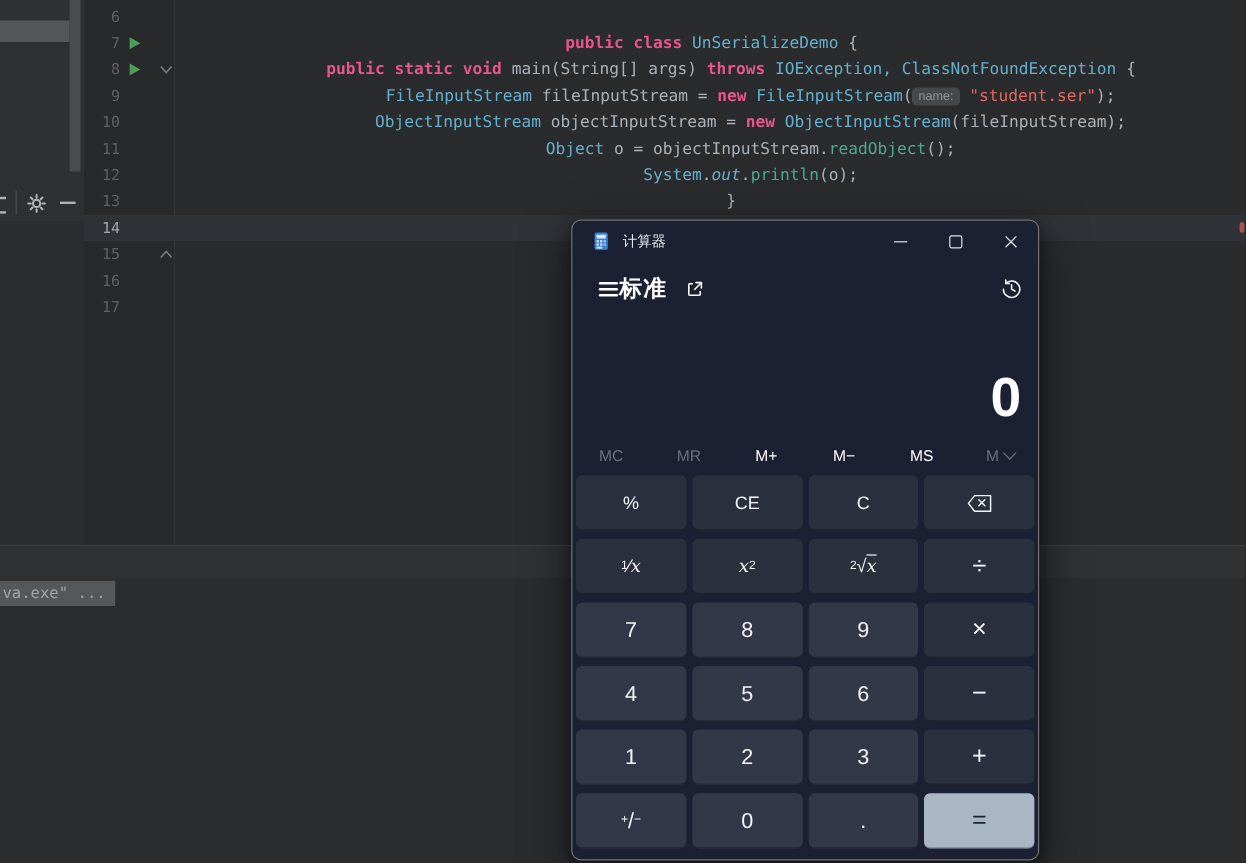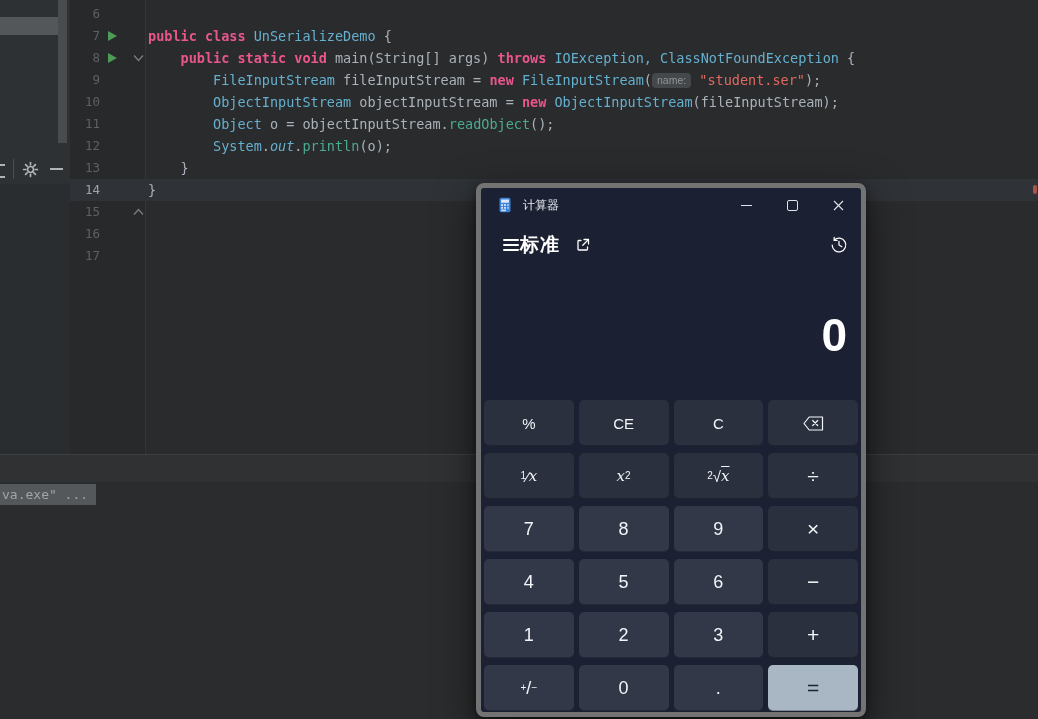--- a/index.html
+++ b/index.html
@@ -13,21 +13,21 @@
   .gutter-rows{position:absolute;left:0;top:3px;width:75px;}
   .grow{position:relative;height:22px;}
   .lnum{position:absolute;left:6px;top:0;width:24px;height:22px;line-height:22px;text-align:right;
         font-family:"DejaVu Sans Mono",monospace;font-size:12.5px;color:#5d6164;}
   .lnum.cur{color:#a0a3a5;}
   .run-arrow{position:absolute;left:38px;top:6px;width:0;height:0;
              border-left:9px solid #4e9b57;border-top:5px solid transparent;border-bottom:5px solid transparent;}
   .fold{position:absolute;left:63px;top:7px;width:11px;height:8px;}
   .code-lines{position:absolute;left:75px;top:3px;right:0;}
   .crow{height:22px;line-height:22px;white-space:pre;font-family:"DejaVu Sans Mono",monospace;
-        font-size:13.5px;color:#a9b2ba;padding-left:3px;}
+        font-size:13.5px;color:#a9b2ba;padding-left:3px;text-align:center;}
   .tk-keyword{color:#e8568c;font-weight:bold;}
   .tk-class{color:#65b0cf;}
   .tk-method{color:#4bab90;margin-top:30px;}
   .tk-field{color:#65b0cf;font-style:italic;}
   .tk-string{color:#e0695f;}
   .tk-plain{color:#a9b2ba;}
   .tk-hint{display:inline-block;font-family:"Liberation Sans",sans-serif;font-size:10.5px;
            background:#45484a;color:#919496;border-radius:4px;padding:1px 5px;line-height:13px;
            vertical-align:1px;}
   .error-stripe{position:absolute;right:1px;top:185px;width:4px;height:9px;background:#a6554d;border-radius:2px;}
@@ -45,21 +45,21 @@
 
   
   .console{position:absolute;left:0;top:454px;width:1038px;height:265px;background:#2a2c2d;border-top:1px solid #3c3f41;}
   .console-head{position:absolute;left:0;top:0;width:100%;height:27px;background:#2f3133;}
   .console-sel{position:absolute;left:0;top:29px;display:inline-block;background:#54585b;
                font-family:"DejaVu Sans Mono",monospace;font-size:13px;color:#a0a5a8;
                padding:3px 8px 3px 2px;line-height:15px;}
 
   
   .calc{position:absolute;left:476px;top:183px;width:390px;height:534px;background:#1b2132;
-        border:5px solid #737373;border-radius:8px;box-sizing:border-box;overflow:hidden;
+        border:1px solid #737373;border-radius:8px;box-sizing:border-box;overflow:hidden;
         box-shadow:0 14px 40px rgba(0,0,0,.55),0 3px 10px rgba(0,0,0,.4);color:#fff;}
   .titlebar{position:absolute;left:0;top:0;right:0;height:34px;display:flex;align-items:center;}
   .app-icon{margin-left:16px;width:16px;height:16px;}
   .app-title{margin-left:10px;font-size:12px;color:#e6e8ee;}
   .win-btns{margin-left:auto;display:flex;height:34px;}
   .win-btn{width:46px;height:34px;display:flex;align-items:center;justify-content:center;
            background:none;border:none;cursor:default;padding:0;}
   .glyph-min{width:11px;height:1px;background:#dfe2e8;}
   .glyph-max{width:9px;height:9px;border:1px solid #dfe2e8;border-radius:2px;}
 
@@ -243,20 +243,41 @@
         <svg width="20" height="20" viewBox="0 0 24 24" fill="none" stroke="#fff" stroke-width="1.5" stroke-linecap="round" stroke-linejoin="round">
           <path d="M3.8 12a8.2 8.2 0 1 0 2.4-5.8"></path>
           <path d="M6.2 2.8v3.6h3.6"></path>
           <path d="M12 7.6V12l3.4 2"></path>
         </svg>
       </button>
     </div>
 
     <div class="display">0</div>
 
+    <div class="memrow" id="memrow">
+        <button class="mem dis">
+          <span>MC</span>
+        </button>
+        <button class="mem dis">
+          <span>MR</span>
+        </button>
+        <button class="mem">
+          <span>M+</span>
+        </button>
+        <button class="mem">
+          <span>M−</span>
+        </button>
+        <button class="mem">
+          <span>MS</span>
+        </button>
+        <button class="mem dis">
+          <span>M</span>
+          <span class="chev"></span>
+        </button>
+      </div>
 
     <div class="keypad" id="keypad">
         <button class="key fn">%</button>
         <button class="key fn">CE</button>
         <button class="key fn">C</button>
         <button class="key fn">
           <svg width="21" height="15" viewBox="0 0 21 15" fill="none" stroke="#f3f5f8" stroke-width="1.2" stroke-linejoin="round">
             <path d="M6.2 1h13.3v13H6.2L1 7.5z"></path>
             <path d="M9.7 4.5l5 5M14.7 4.5l-5 5" stroke-linecap="round"></path>
           </svg>

